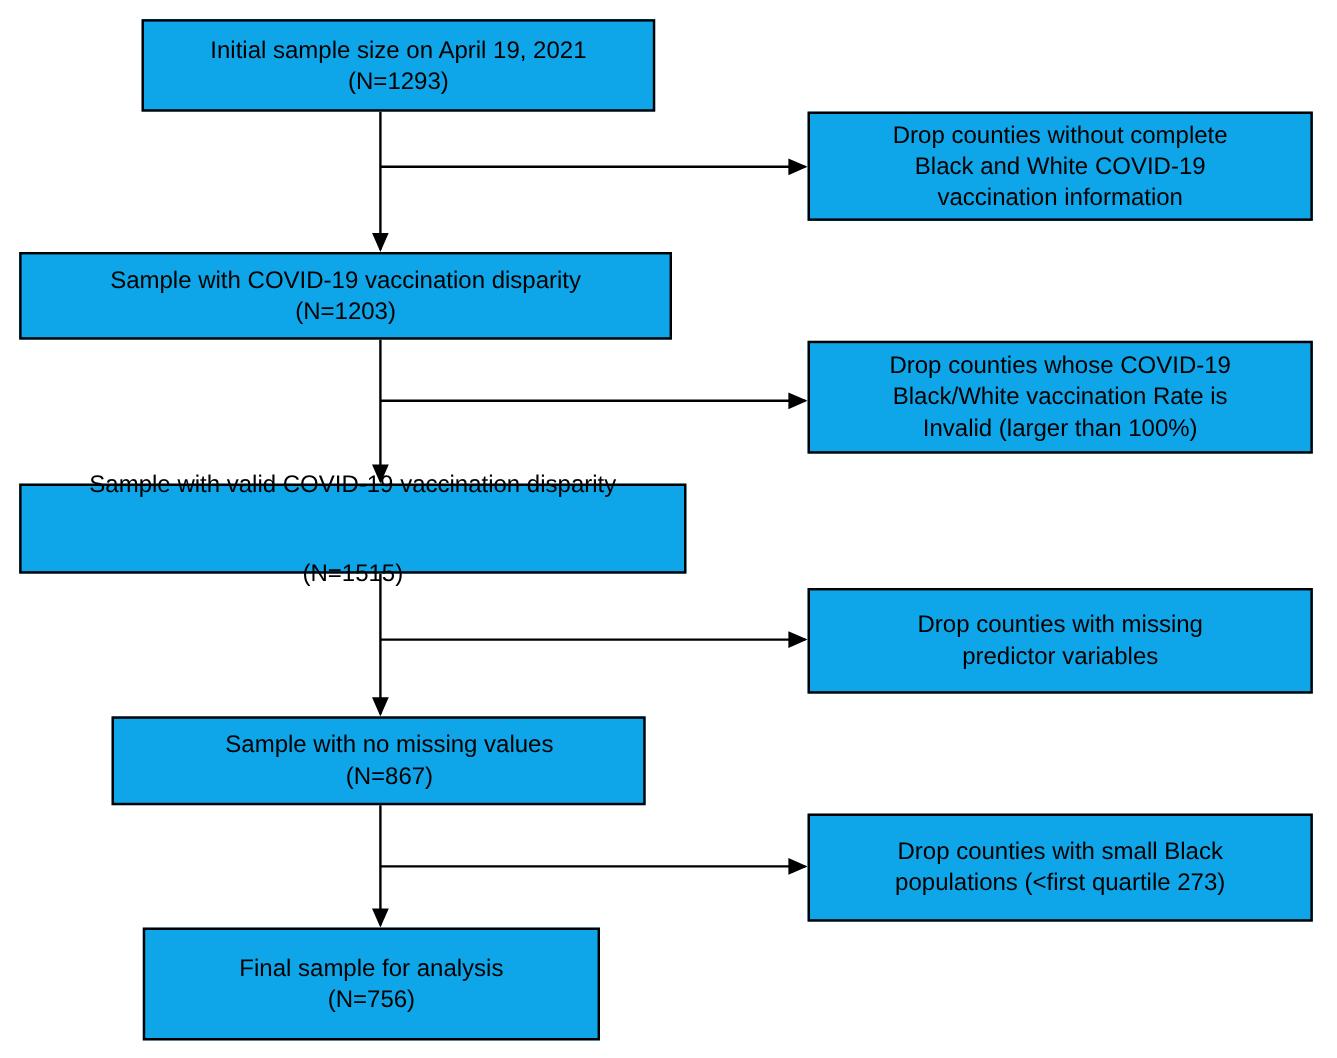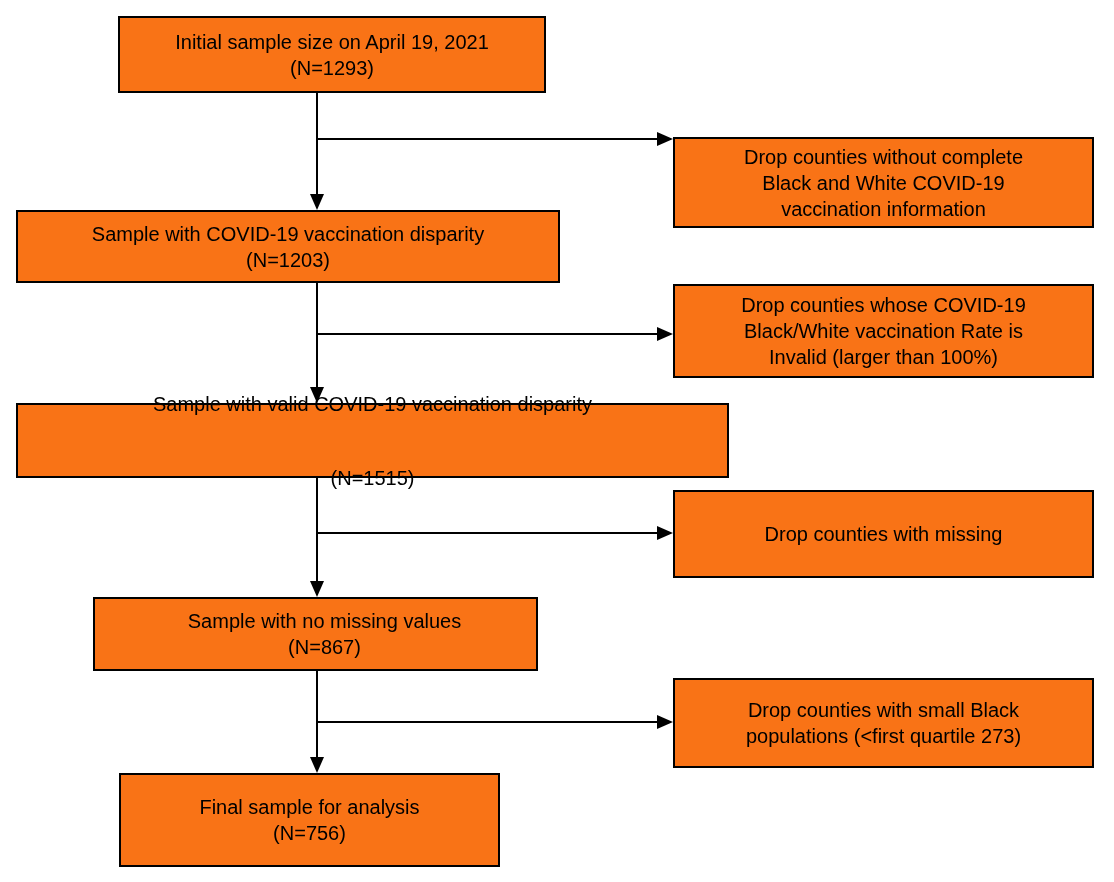--- a/index.html
+++ b/index.html
@@ -12,21 +12,21 @@
     position: relative;
     width: 1114px;
     height: 882px;
     background: #ffffff;
     overflow: hidden;
   }
   .box {
     position: absolute;
     box-sizing: border-box;
     border: 2px solid #000000;
-    background: #f97316;
+    background: #0ea5e9;
     display: flex;
     flex-direction: column;
     align-items: center;
     justify-content: center;
     text-align: left;
     color: #000000;
     font-size: 20px;
     line-height: 26px;
   }
   .arrow-layer {
@@ -68,49 +68,50 @@
   <div class="box" style="left:118px; top:16px; width:428px; height:77px;">
     <div>Initial sample size on April 19, 2021</div>
     <div>(N=1293)</div>
   </div>
 
   <div class="box" style="left:16px; top:210px; width:544px; height:73px;">
     <div>Sample with COVID-19 vaccination disparity</div>
     <div>(N=1203)</div>
   </div>
 
-  <div class="box" style="left:16px; top:403px; width:713px; height:75px;gap:48px;">
+  <div class="box" style="left:16px; top:403px; width:556px; height:75px;gap:48px;">
     <div>Sample with valid COVID-19 vaccination disparity</div>
     <div>(N=1515)</div>
   </div>
 
   <div class="box" style="left:93px; top:597px; width:445px; height:74px;padding-left:18px;">
     <div>Sample with no missing values</div>
     <div>(N=867)</div>
   </div>
 
   <div class="box" style="left:119px; top:773px; width:381px; height:94px;">
     <div>Final sample for analysis</div>
     <div>(N=756)</div>
   </div>
 
-  <div class="box" style="left:673px; top:93px; width:421px; height:91px;margin-top:44px;">
+  <div class="box" style="left:673px; top:93px; width:421px; height:91px;">
     <div>Drop counties without complete</div>
     <div>Black and White COVID-19</div>
     <div>vaccination information</div>
   </div>
 
   <div class="box" style="left:673px; top:284px; width:421px; height:94px;">
     <div>Drop counties whose COVID-19</div>
     <div>Black/White vaccination Rate is</div>
     <div>Invalid (larger than 100%)</div>
   </div>
 
   <div class="box" style="left:673px; top:490px; width:421px; height:88px;">
     <div>Drop counties with missing</div>
+    <div>predictor variables</div>
   </div>
 
   <div class="box" style="left:673px; top:678px; width:421px; height:90px;">
     <div>Drop counties with small Black</div>
     <div>populations (&lt;first quartile 273)</div>
   </div>
 
 </div>
 
 </body></html>

